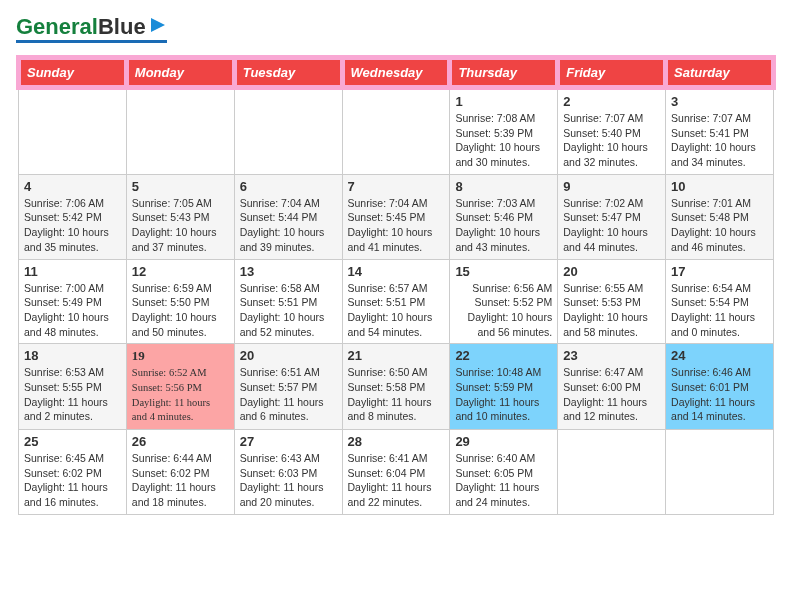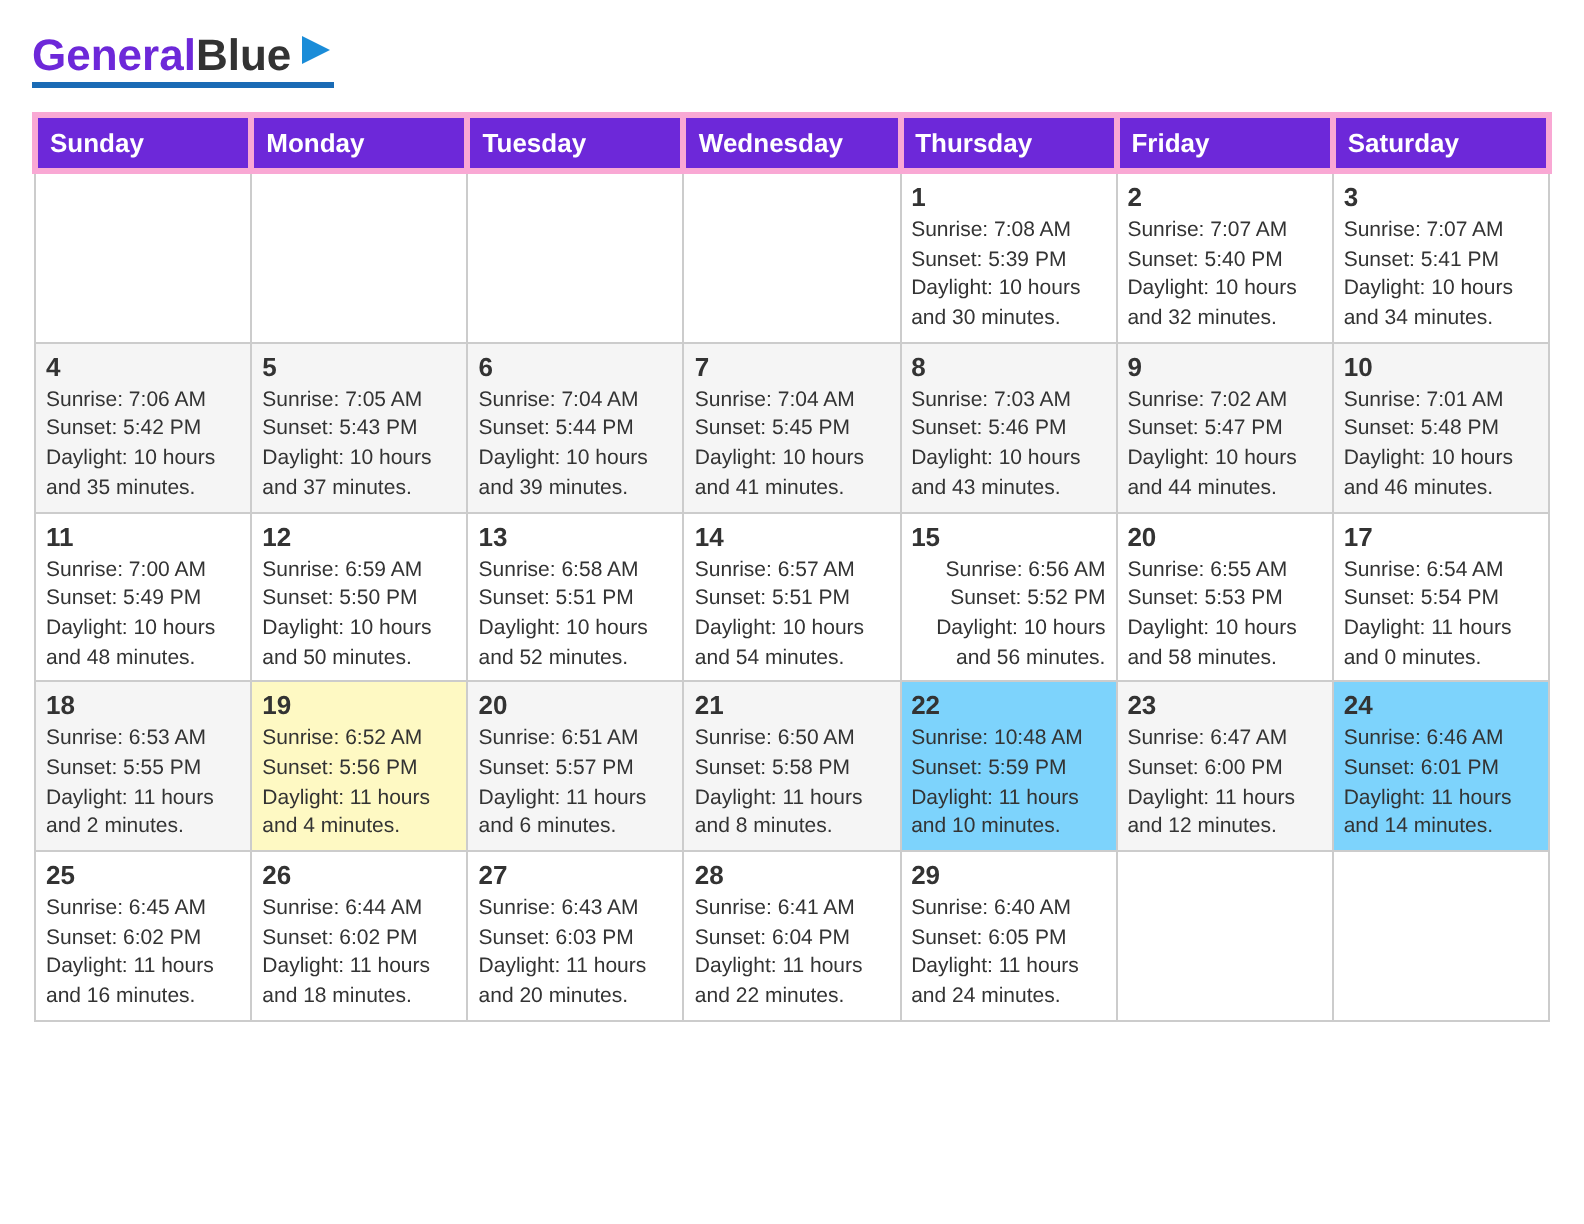--- a/index.html
+++ b/index.html
@@ -20,21 +20,21 @@
       display: flex;
       flex-direction: column;
       align-items: flex-start;
     }
     .logo-text {
       font-size: 22px;
       font-weight: bold;
       color: #333;
       line-height: 1;
     }
-    .logo-text span.blue { color: #6d28d9; }
+    .logo-text span.blue { color: #15803d; }
     .logo-line {
       width: 100%;
       height: 3px;
       background: #1a6bb5;
       margin-top: 2px;
     }
     .title-block {
       text-align: right;
     }
     .title-block .month-year {
@@ -44,26 +44,27 @@
     }
     .title-block .location {
       font-size: 16px;
       color: #555;
     }
     .calendar {
       width: 100%;
       border-collapse: collapse;
     }
     .calendar th {
-      background: #6d28d9;
+      background: #ef4444;
       color: #fff;
       text-align: left;
       padding: 5px 6px;
       font-size: 13px;
-      border: 3px solid #f9a8d4;
+      border: 5px solid #f9a8d4;
+      font-style: italic;
     }
     .calendar td {
       border: 1px solid #ccc;
       vertical-align: top;
       padding: 4px 5px;
       width: calc(100%/7);
       min-height: 80px;
       font-size: 11px;
       color: #333;
       background: #fff;
@@ -253,21 +254,21 @@
         </td>
       </tr>
       <tr>
         <td style="background: rgb(245, 245, 245);">
           <span class="day-num">18</span>
           <div class="day-info" style="white-space: pre-line;">Sunrise: 6:53 AM
 Sunset: 5:55 PM
 Daylight: 11 hours
 and 2 minutes.</div>
         </td>
-        <td style="background: #fef9c3;">
+        <td style="background: #fca5a5; font-family: Liberation Serif, serif;">
           <span class="day-num">19</span>
           <div class="day-info" style="white-space: pre-line;">Sunrise: 6:52 AM
 Sunset: 5:56 PM
 Daylight: 11 hours
 and 4 minutes.</div>
         </td>
         <td style="background: rgb(245, 245, 245);">
           <span class="day-num">20</span>
           <div class="day-info" style="white-space: pre-line;">Sunrise: 6:51 AM
 Sunset: 5:57 PM

